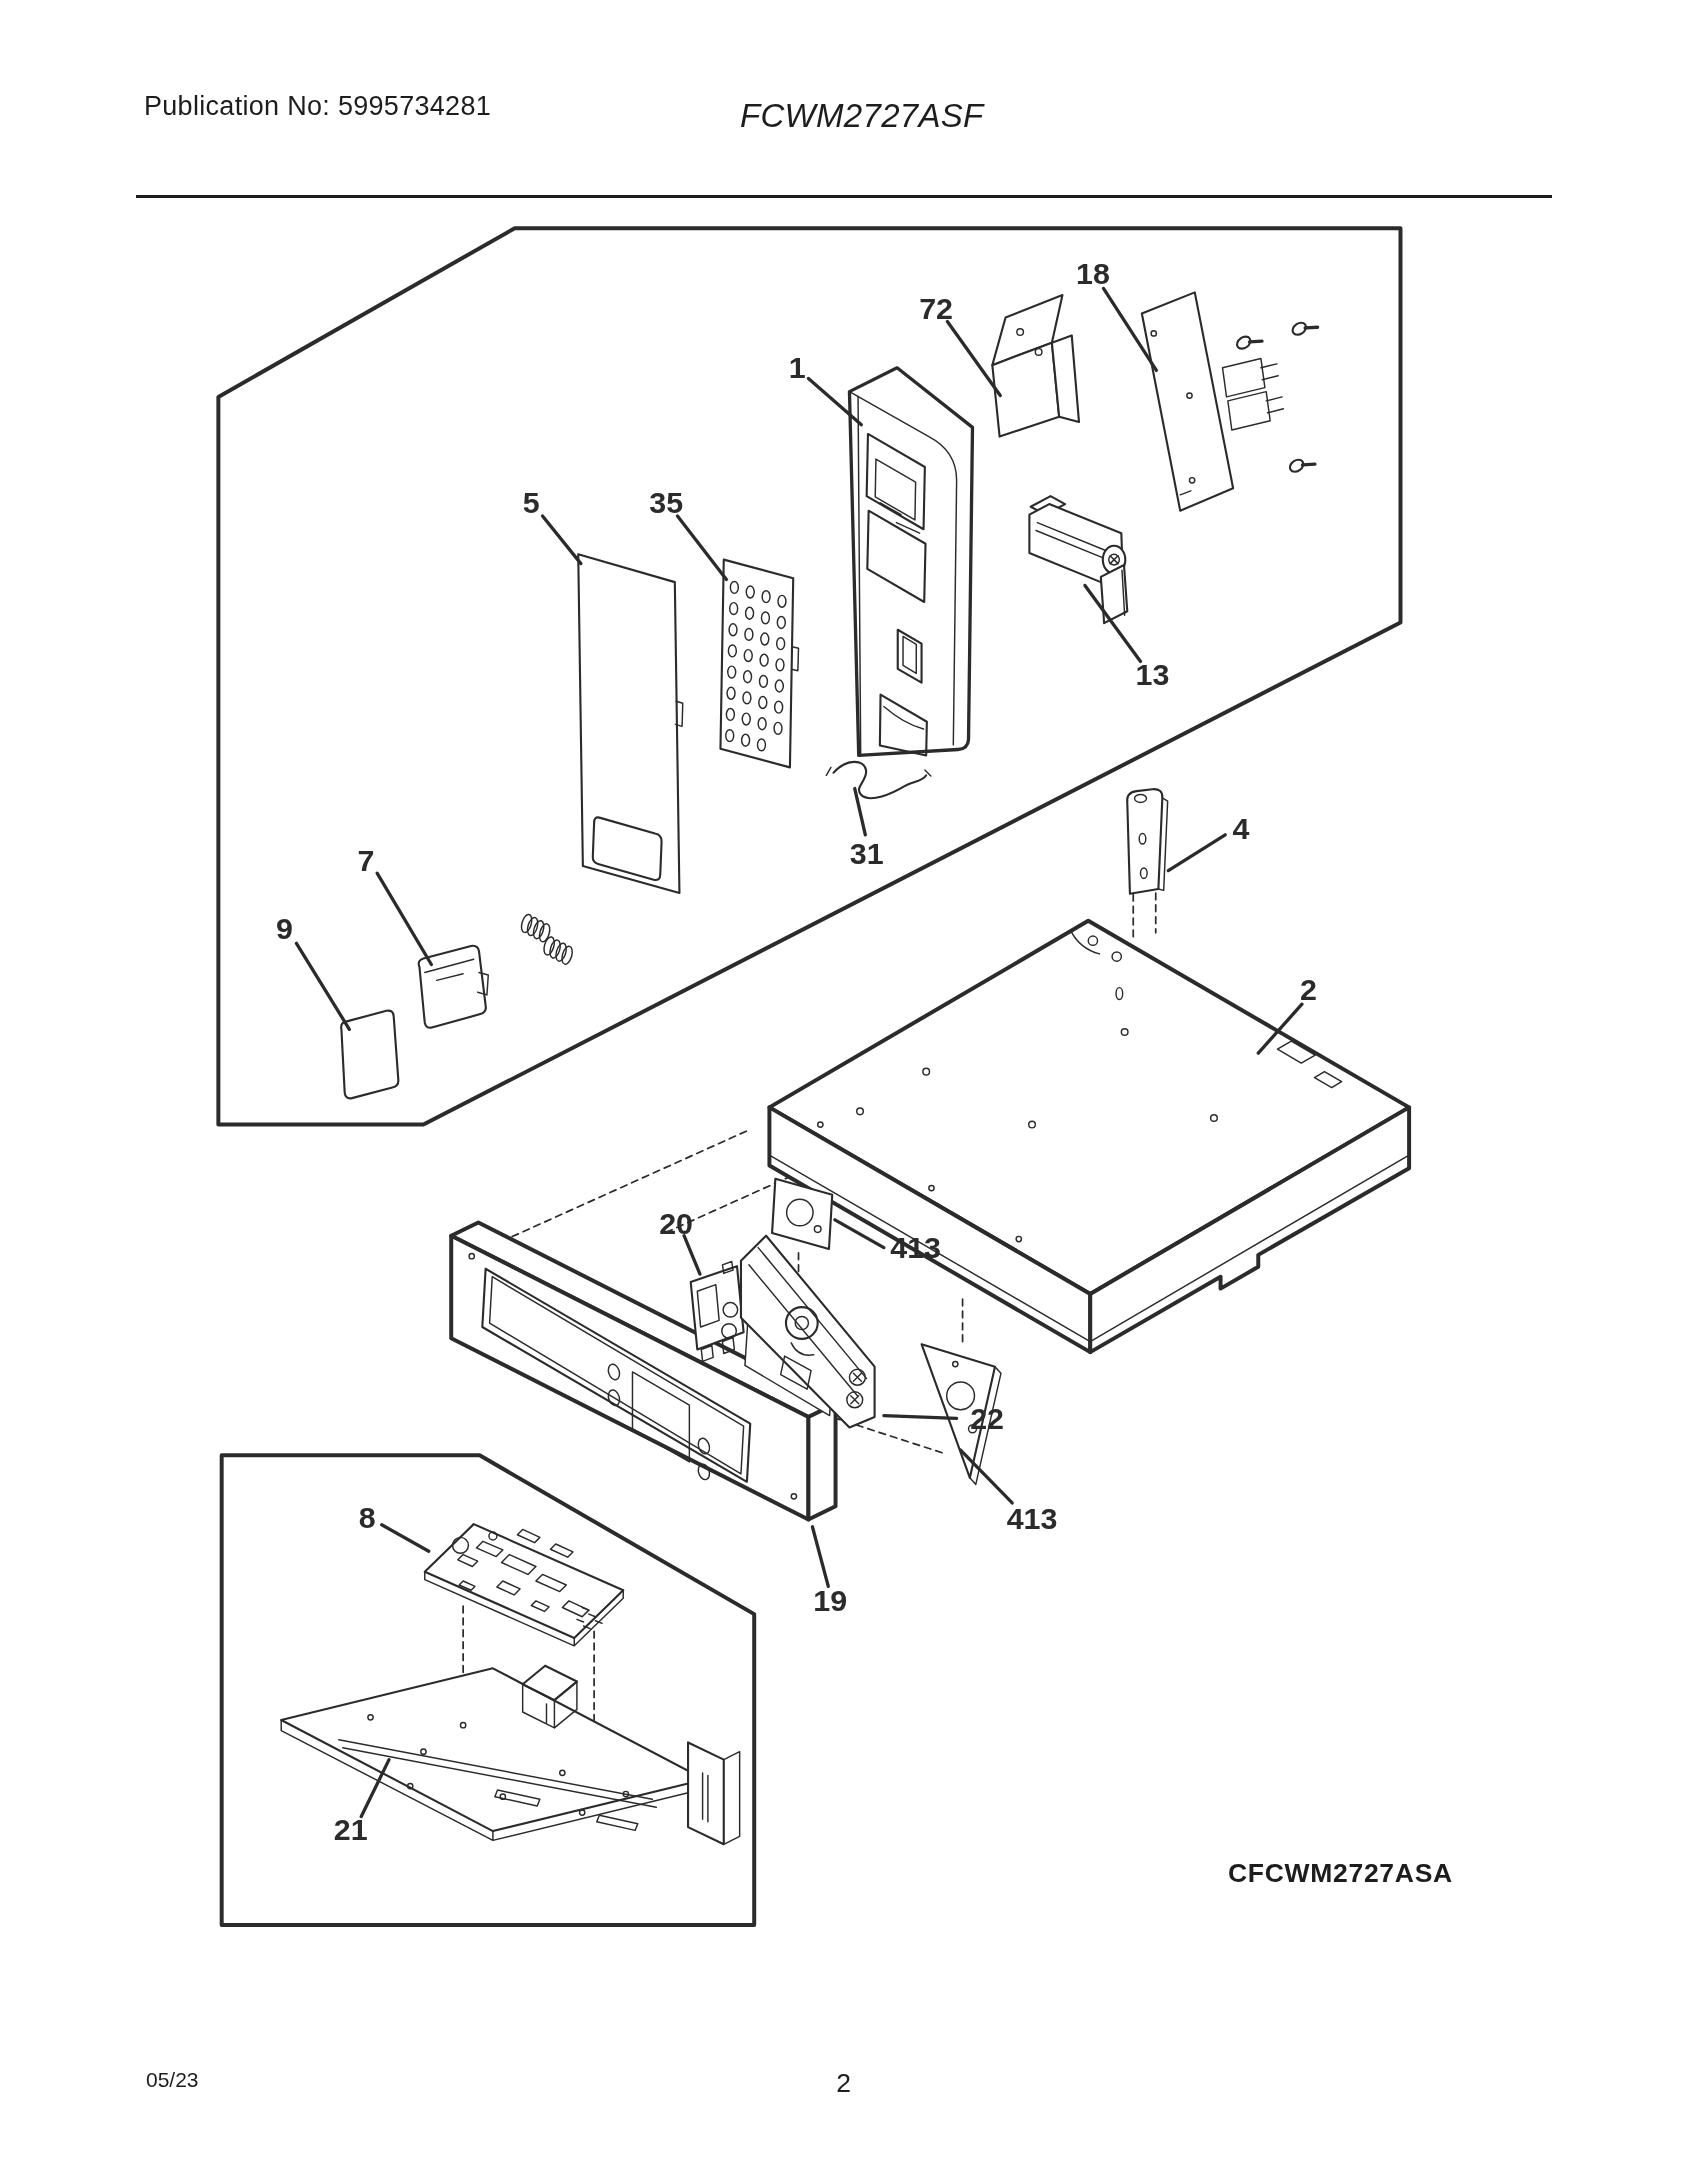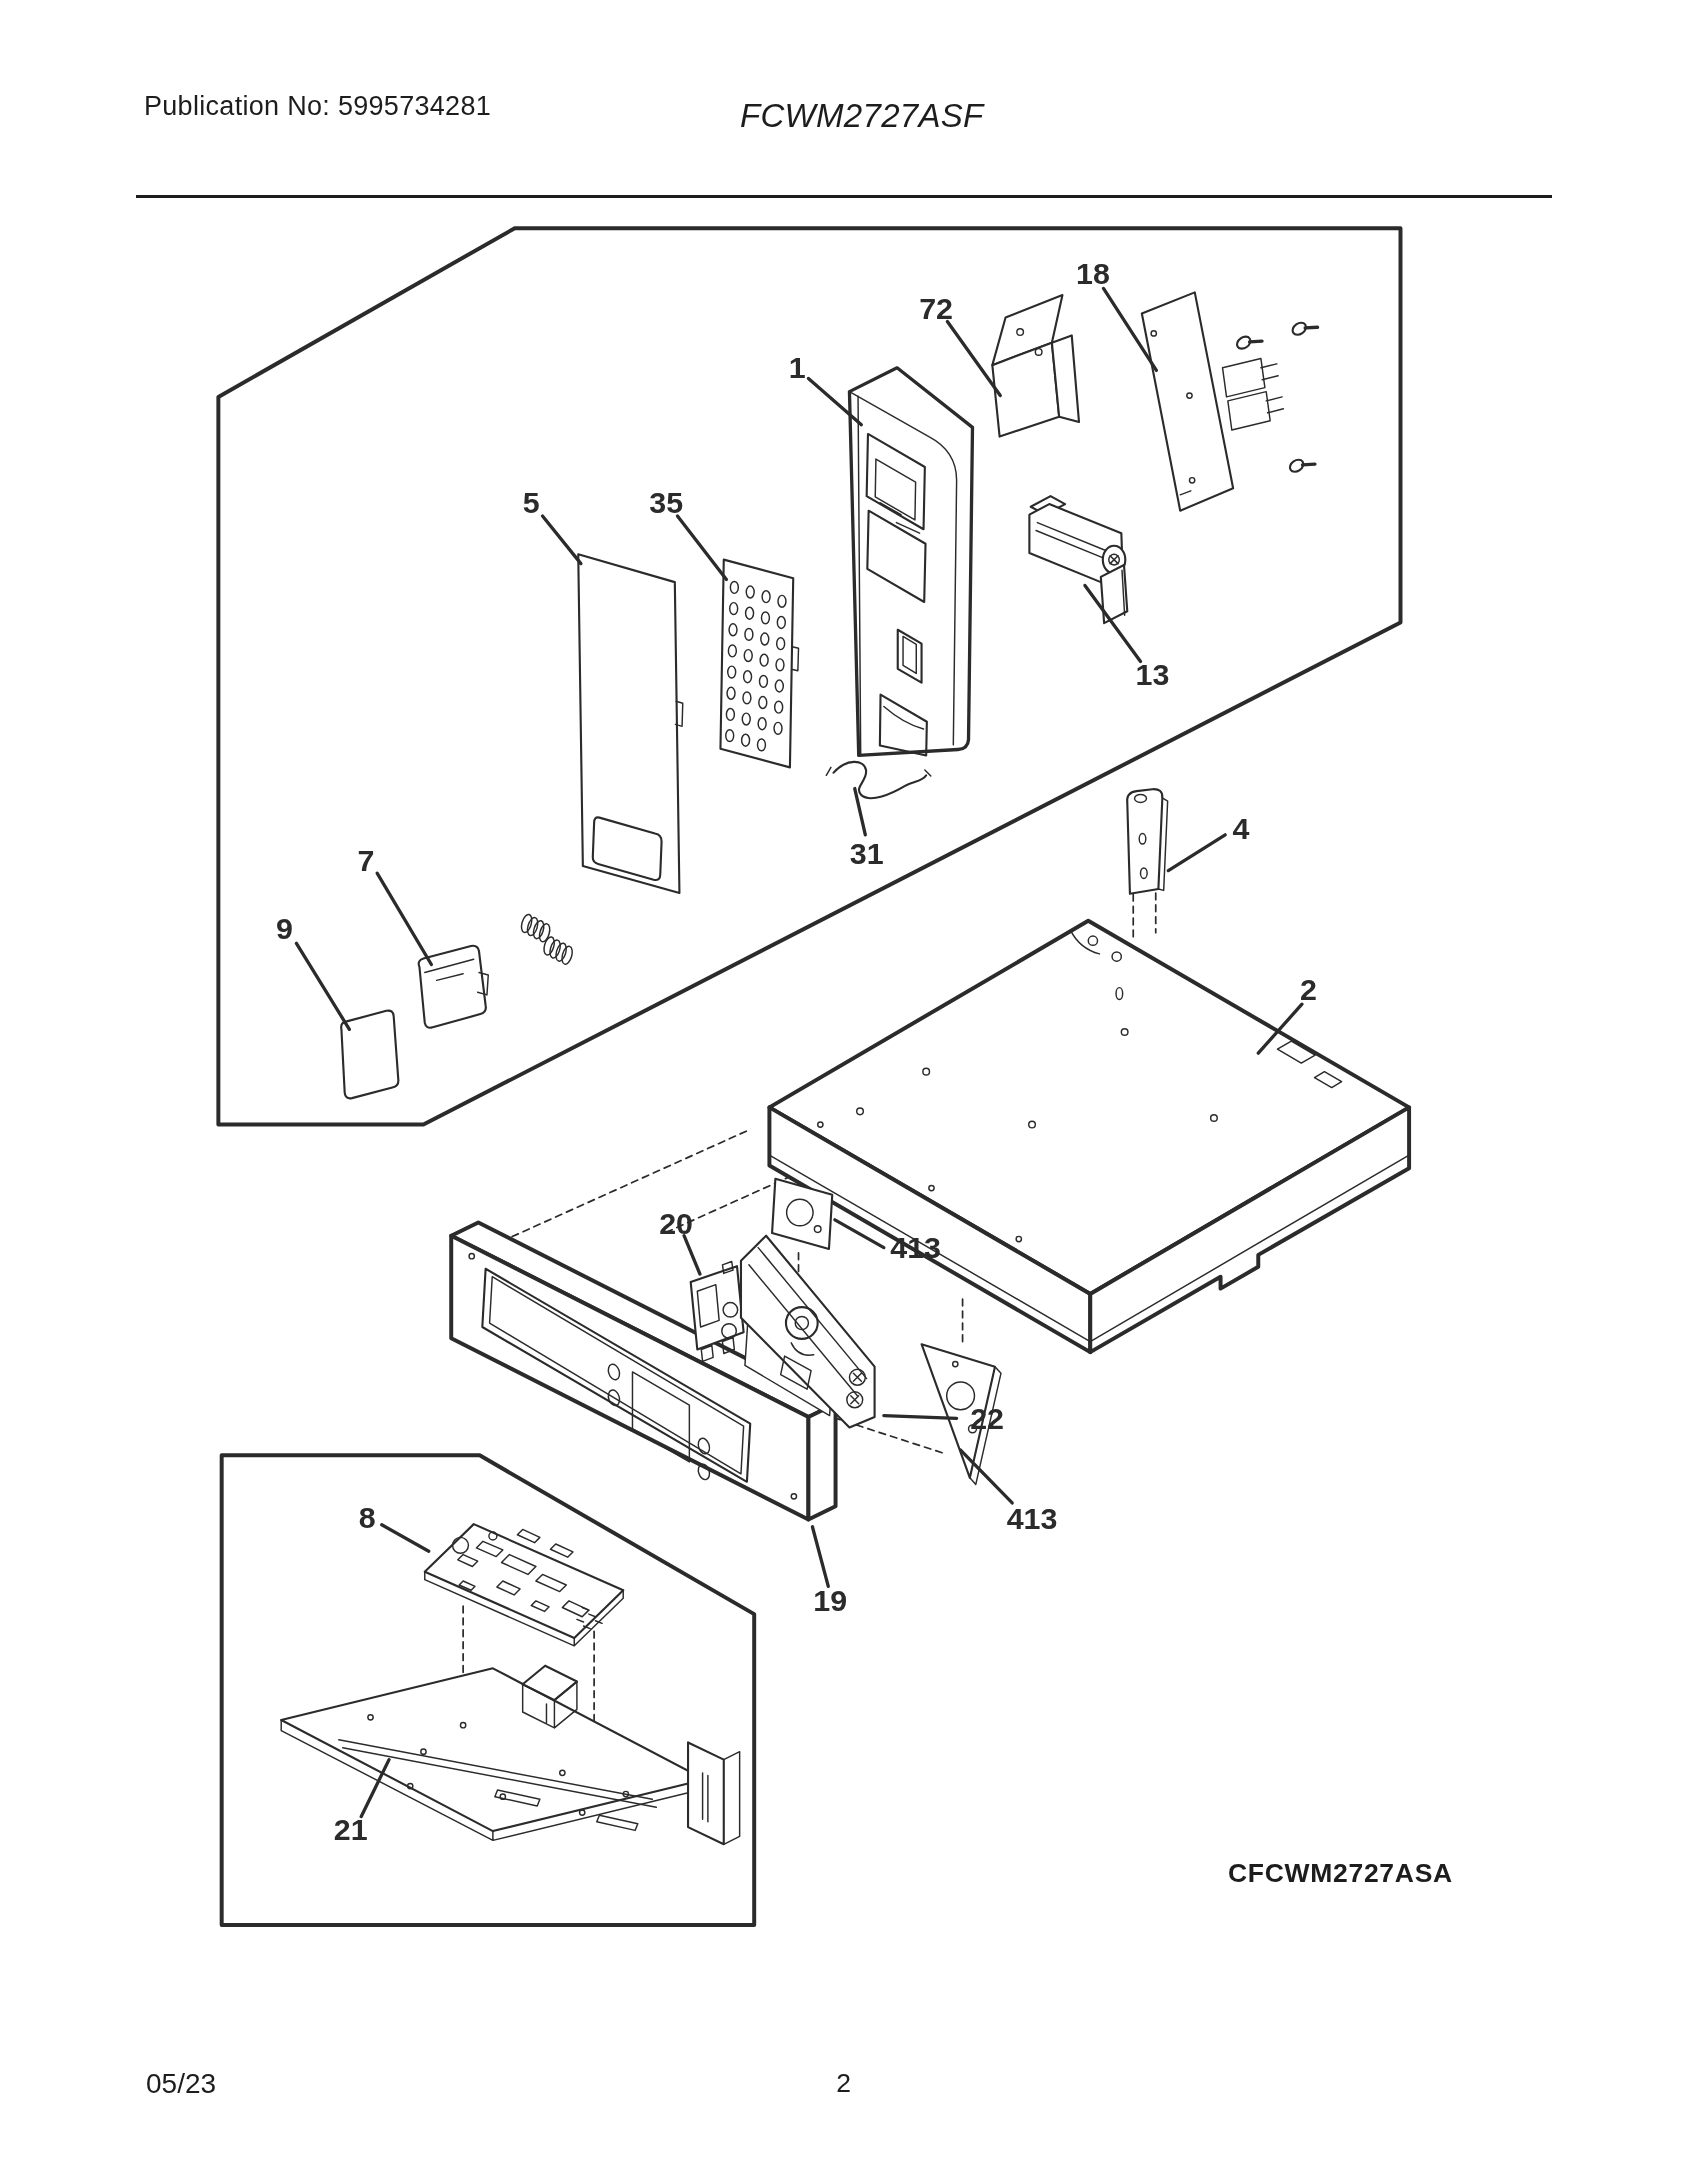--- a/index.html
+++ b/index.html
@@ -14,21 +14,21 @@
   }
   .hdr{position:absolute;white-space:nowrap;}
   #pub-no{left:144px;top:91px;font-size:27px;font-weight:400;letter-spacing:0.3px;}
   #model-no{left:740px;top:97px;font-size:33px;font-weight:400;letter-spacing:0.3px;font-style:italic;}
   #section-title{
     left:0;top:159px;width:1687px;text-align:center;
     font-size:30px;font-weight:400;letter-spacing:2.6px;color:#8d8d8d;
   }
   #title-rule{position:absolute;left:136px;top:195px;width:1416px;height:3.3px;background:#1d1d1d;}
   #diagram-code{position:absolute;left:1228px;top:1858px;font-size:26.5px;font-weight:700;letter-spacing:0.7px;}
-  #footer-date{position:absolute;left:146px;top:2068px;font-size:28px;font-weight:400;}
+  #footer-date{position:absolute;left:146px;top:2068px;font-size:21px;font-weight:400;}
   #footer-page{position:absolute;left:0;top:2068px;width:1687px;text-align:center;font-size:26.5px;font-weight:400;}
   svg{position:absolute;left:0;top:0;}
   
   .ln{fill:none;stroke:#2b2b2b;stroke-linecap:round;stroke-linejoin:round;}
   .s6{stroke-width:6px;}
   .s5{stroke-width:5px;}
   .s3{stroke-width:3.2px;}
   .s2{stroke-width:2.2px;}
   .facefill{fill:#ffffff;}
   .dashf{stroke-dasharray:10 8;stroke-width:2.6px;}

